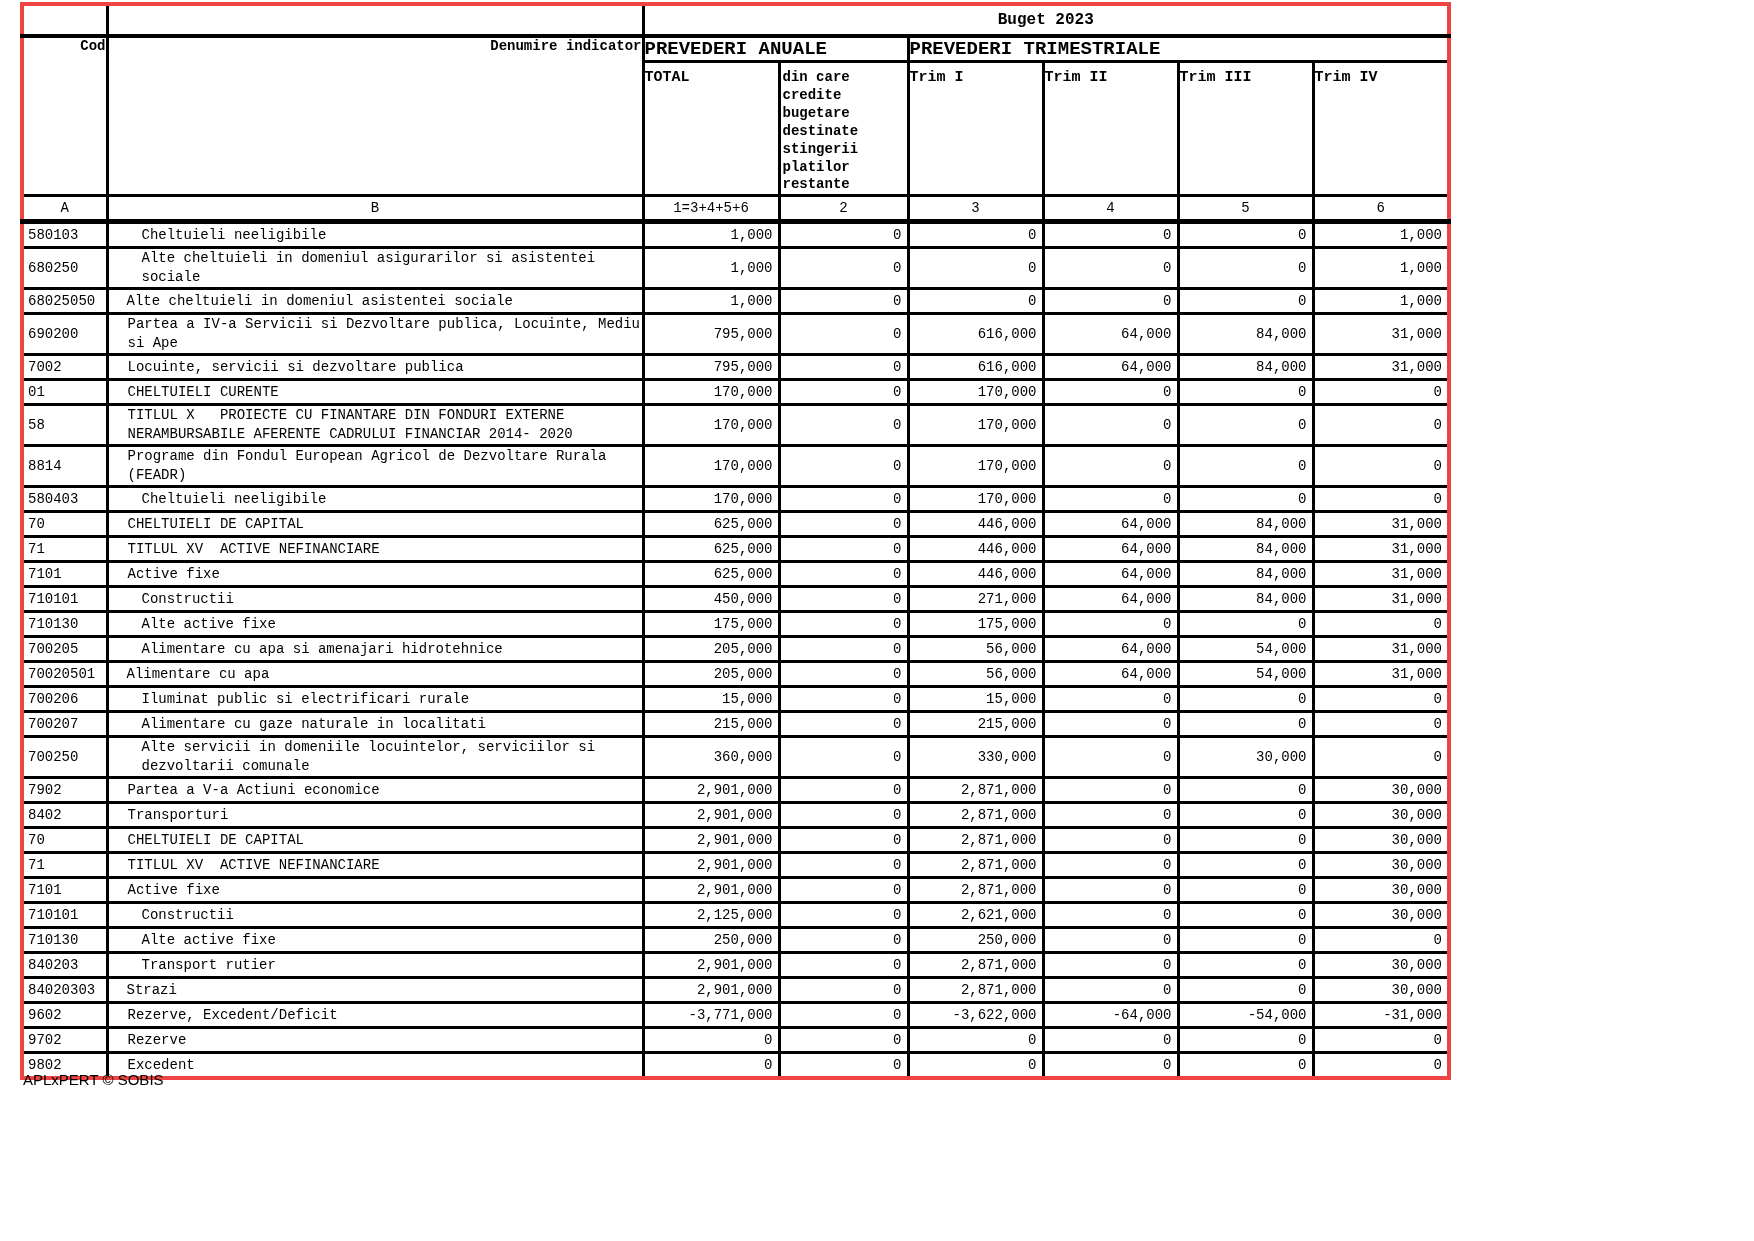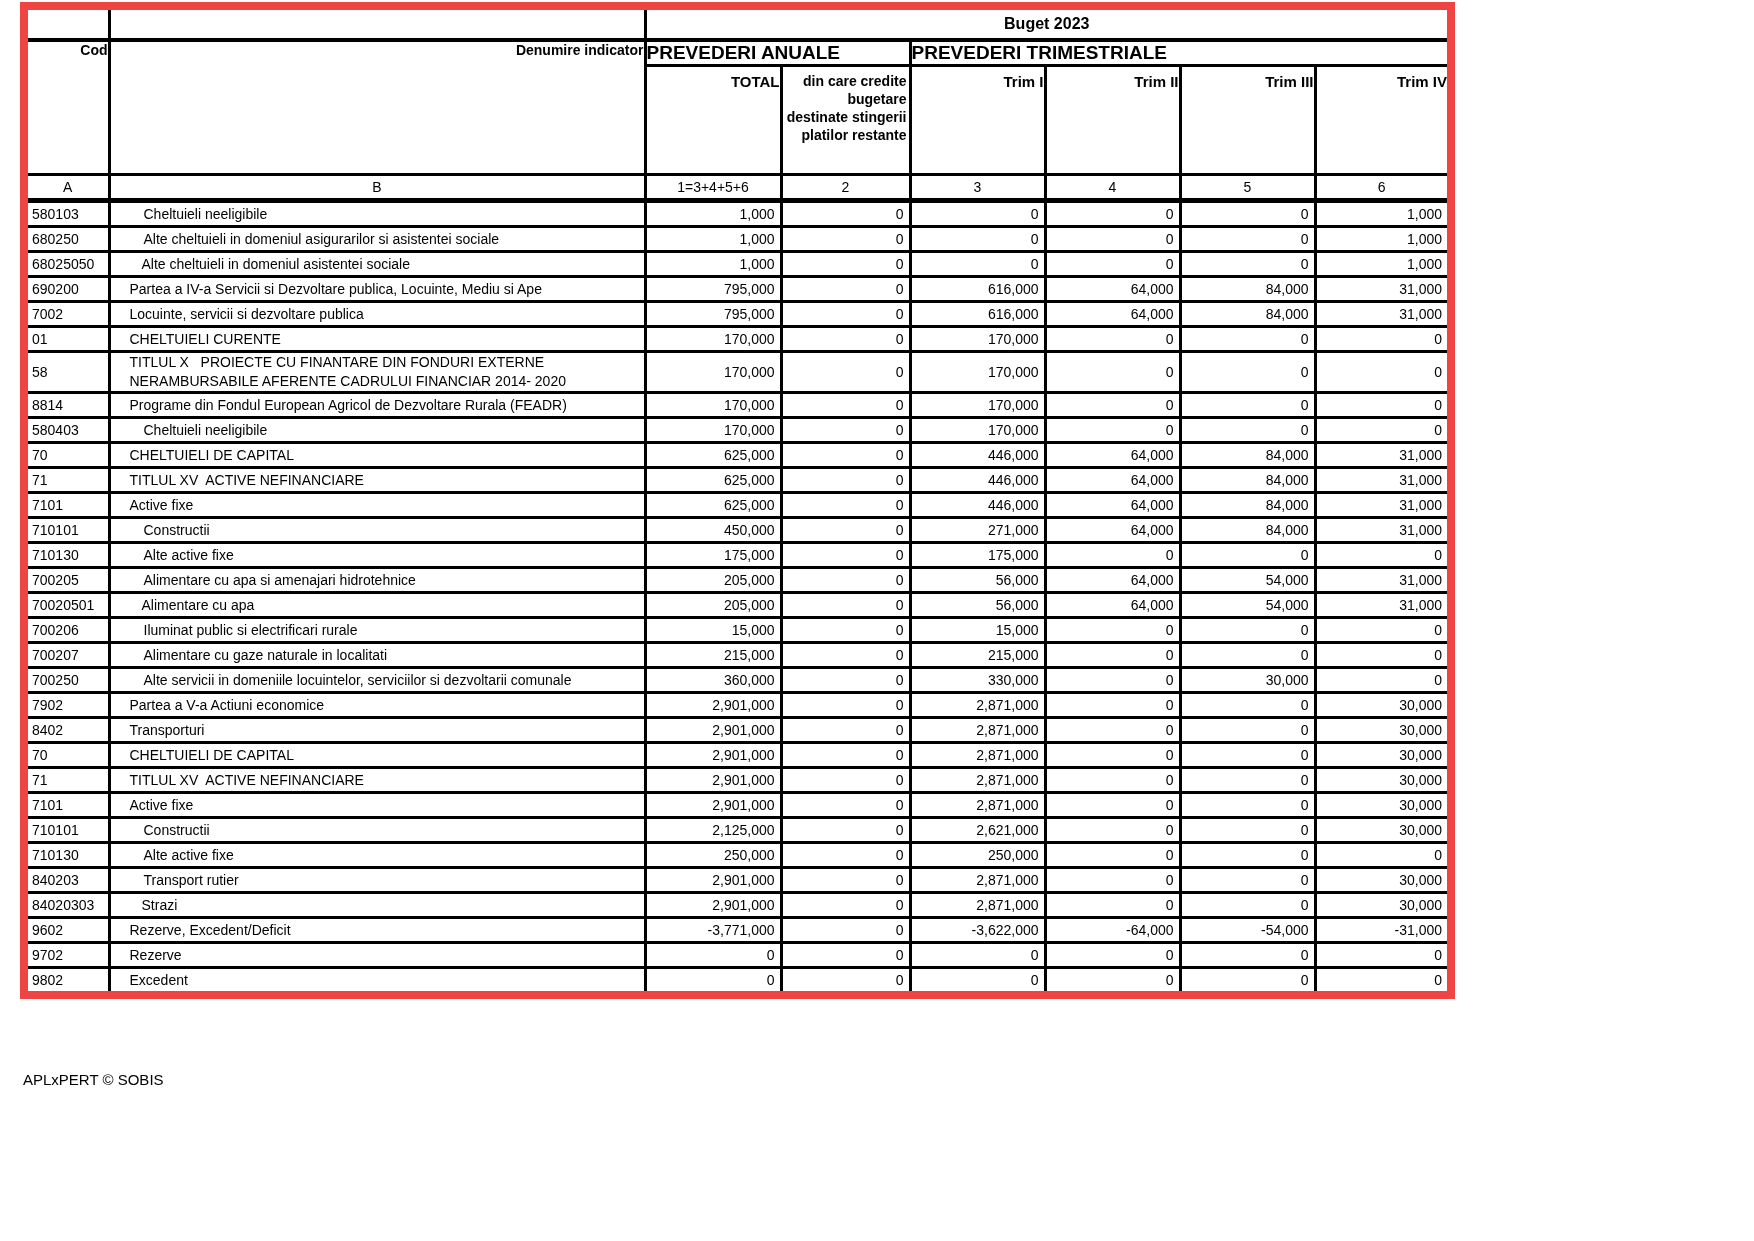--- a/index.html
+++ b/index.html
@@ -7,45 +7,46 @@
     width:1754px; height:1241px;
     font-family:"Liberation Sans", sans-serif;
     color:#000;
     position:relative;
   }
   .page { position:relative; width:1754px; height:1241px; background:#fff; }
 
   table.budget {
     position:absolute; left:20px; top:2px;
     border-collapse:collapse; table-layout:fixed;
-    border:8px solid #ef4444;
+    border:4px solid #ef4444;
+    font-family:Liberation Mono, monospace;
   }
   table.budget td { border:3px solid #000; padding:0; overflow:hidden; }
 
   
   tr.r-buget td { height:28px; border-bottom:4px solid #000; }
   td.buget-title { text-align:center; font-weight:bold; font-size:16px; }
 
   td.cod-h, td.den-h {
     text-align:right; vertical-align:top; padding-top:30px;
     font-weight:bold; font-size:14px;
   }
   tr.r-prev td.grp { height:22px; text-align:left; font-weight:bold; font-size:19px; }
 
-  tr.r-sub td { height:100px; vertical-align:top; text-align:right; font-weight:bold; font-size:15px; padding-top:6px; }
+  tr.r-sub td { height:100px; vertical-align:top; text-align:left; font-weight:bold; font-size:15px; padding-top:6px; }
   tr.r-sub td.cred-h { font-size:14px; line-height:1.28; padding:6px 2px 0 2px; }
 
   tr.r-index td { height:22px; text-align:center; font-size:14px; font-weight:normal; border-bottom:5px solid #000; vertical-align:middle; }
 
   
   tbody.data td { height:22px; font-size:14px; vertical-align:middle; line-height:19px; }
   tbody.data td.cod  { padding-left:4px; }
   tbody.data td.name { padding-left:19px; white-space:pre-wrap; }
   tbody.data td.name.ind1 { padding-left:33px; }
-  tbody.data td.name.ind2 { padding-left:31px; }
+  tbody.data td.name.ind2 { padding-left:18px; }
   tbody.data td.num  { text-align:right; padding-right:5px; }
 
   .footer-left  { position:absolute; left:23px; top:1071px; font-size:15px; }
   .footer-page  { position:absolute; left:20px; top:1071px; width:1434px; text-align:center; font-size:15px; }
 </style>
 </head>
 <body>
 
 <div class="page">
 

